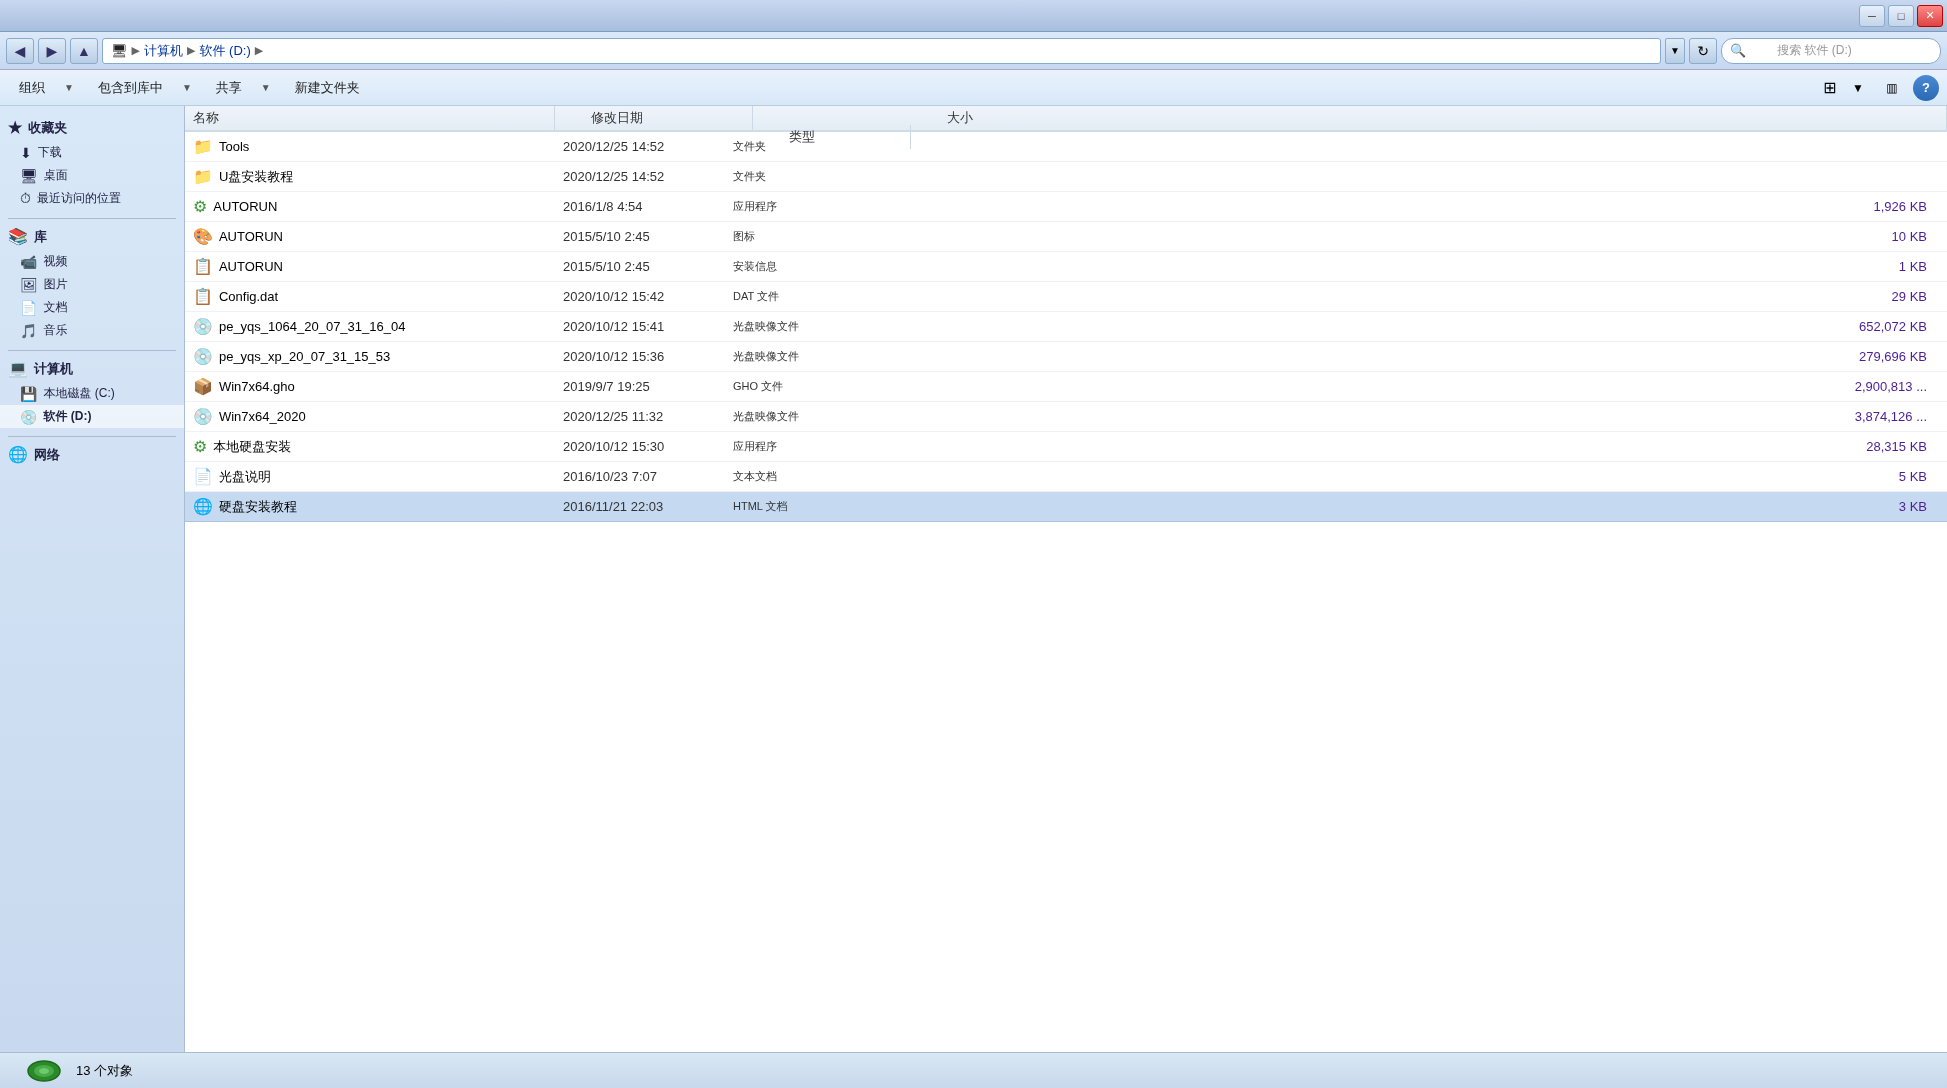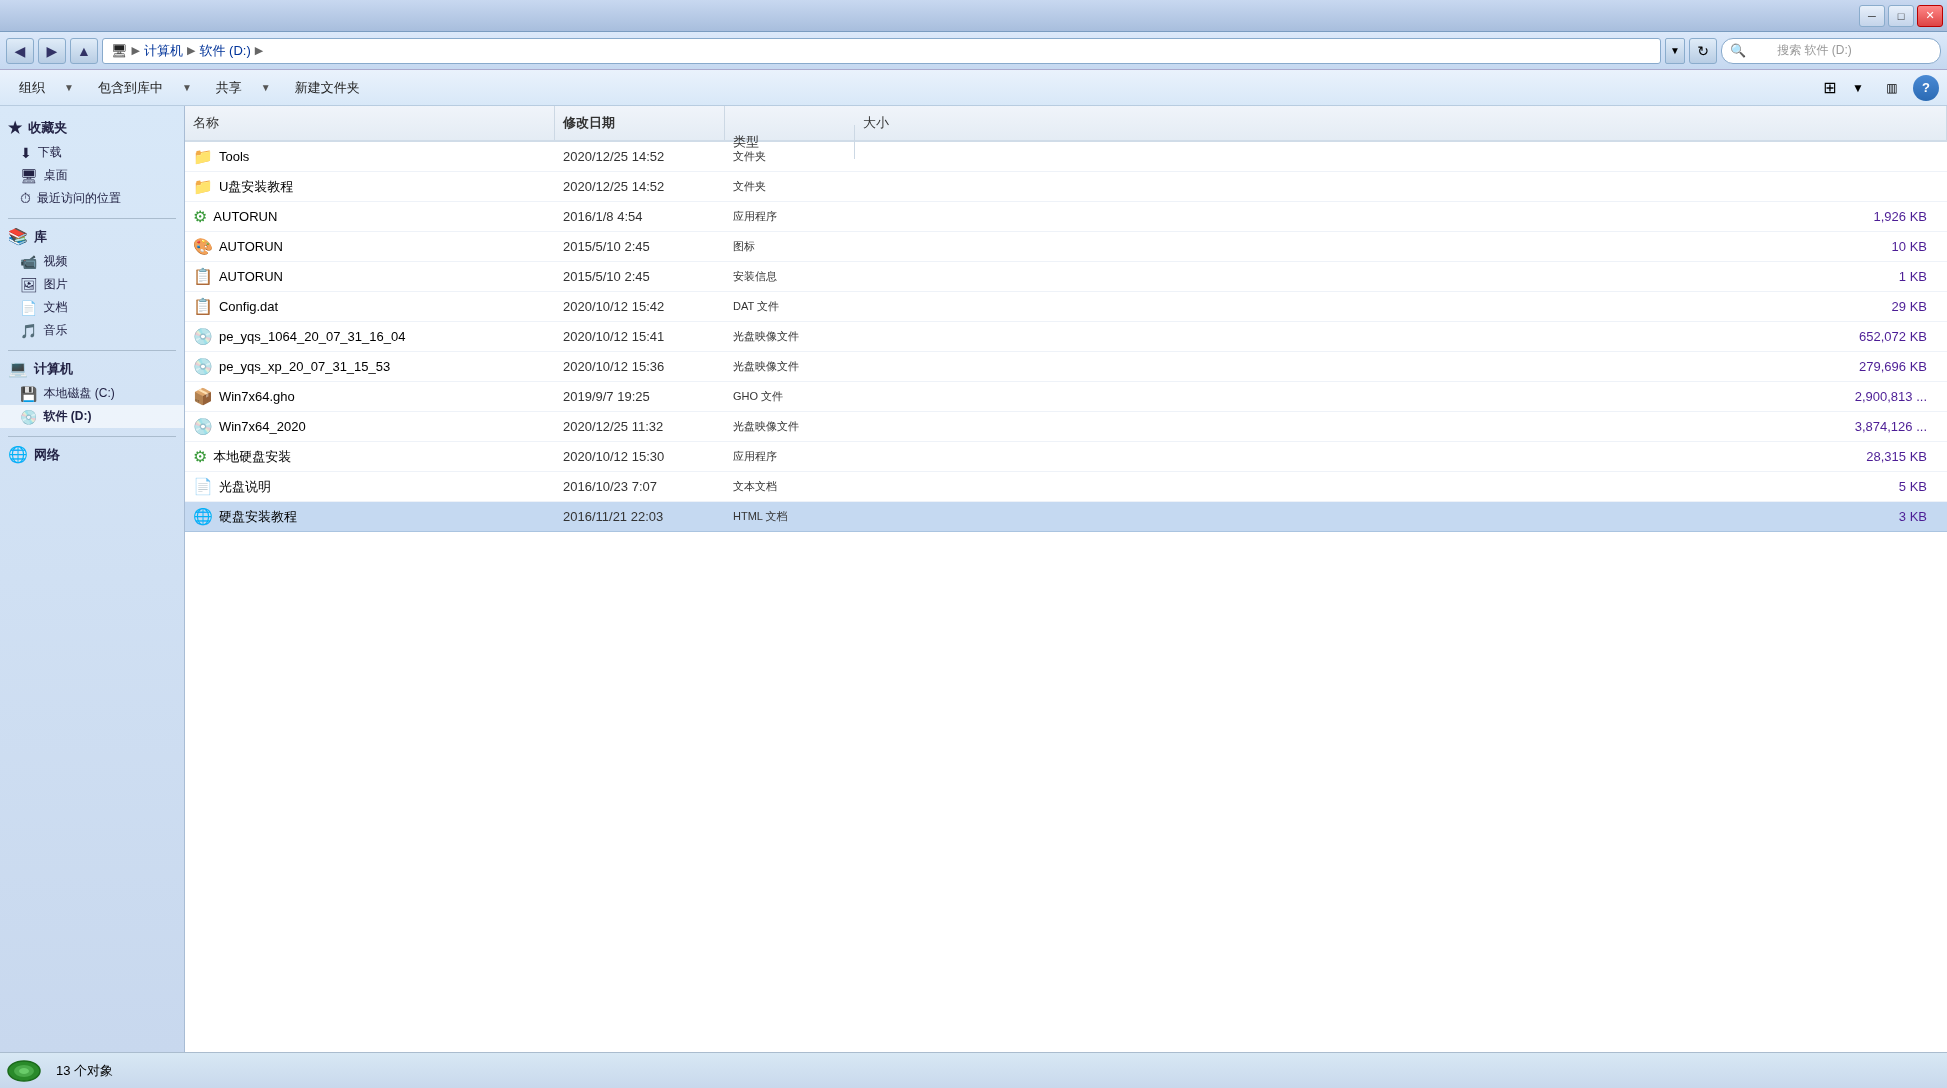--- a/index.html
+++ b/index.html
@@ -196,26 +196,27 @@
       cursor: pointer;
       gap: 6px;
       color: #224;
       font-size: 12px;
     }
     .sidebar-item .icon { font-size: 14px; }
     .sidebar-divider { height: 1px; background: #aabcce; margin: 4px 8px; }
 
     
     .filelist-header {
-      height: 36px;
+      height: 26px;
       background: linear-gradient(to bottom, #f0f4fa 0%, #e4ecf4 100%);
       border-bottom: 2px solid #d0dce8;
       display: flex;
       align-items: center;
       padding: 0 0;
+      gap: 28px;
     }
     .col-header {
       display: flex;
       align-items: center;
       padding: 0 8px;
       height: 100%;
       border-right: 1px solid #ccd8e4;
       font-size: 13px;
       color: #333;
       cursor: pointer;
@@ -274,21 +275,21 @@
       white-space: nowrap;
     }
 
     
     .statusbar {
       height: 36px;
       background: linear-gradient(to bottom, #d8e8f4 0%, #c8d8ec 100%);
       border-top: 1px solid #aabcce;
       display: flex;
       align-items: center;
-      padding: 0 4px;
+      padding: 0 24px;
       gap: 12px;
     }
     .status-logo {
       width: 40px;
       height: 40px;
       display: flex;
       align-items: center;
       justify-content: center;
     }
 
@@ -422,21 +423,21 @@
       </div>
     </div>
   </div>
 
   <div class="filelist">
 
     <div class="filelist-header">
       <div class="col-header" style="width:370px;">
         <span>名称</span>
       </div>
-      <div class="col-header" style="width:170px;font-weight:bold;">
+      <div class="col-header" style="width:170px;">
         <span>修改日期</span>
       </div>
       <div class="col-header" style="width:130px;margin-top:38px;">
         <span>类型</span>
       </div>
       <div class="col-header" style="flex:1;">
         <span>大小</span>
       </div>
     </div>
 

